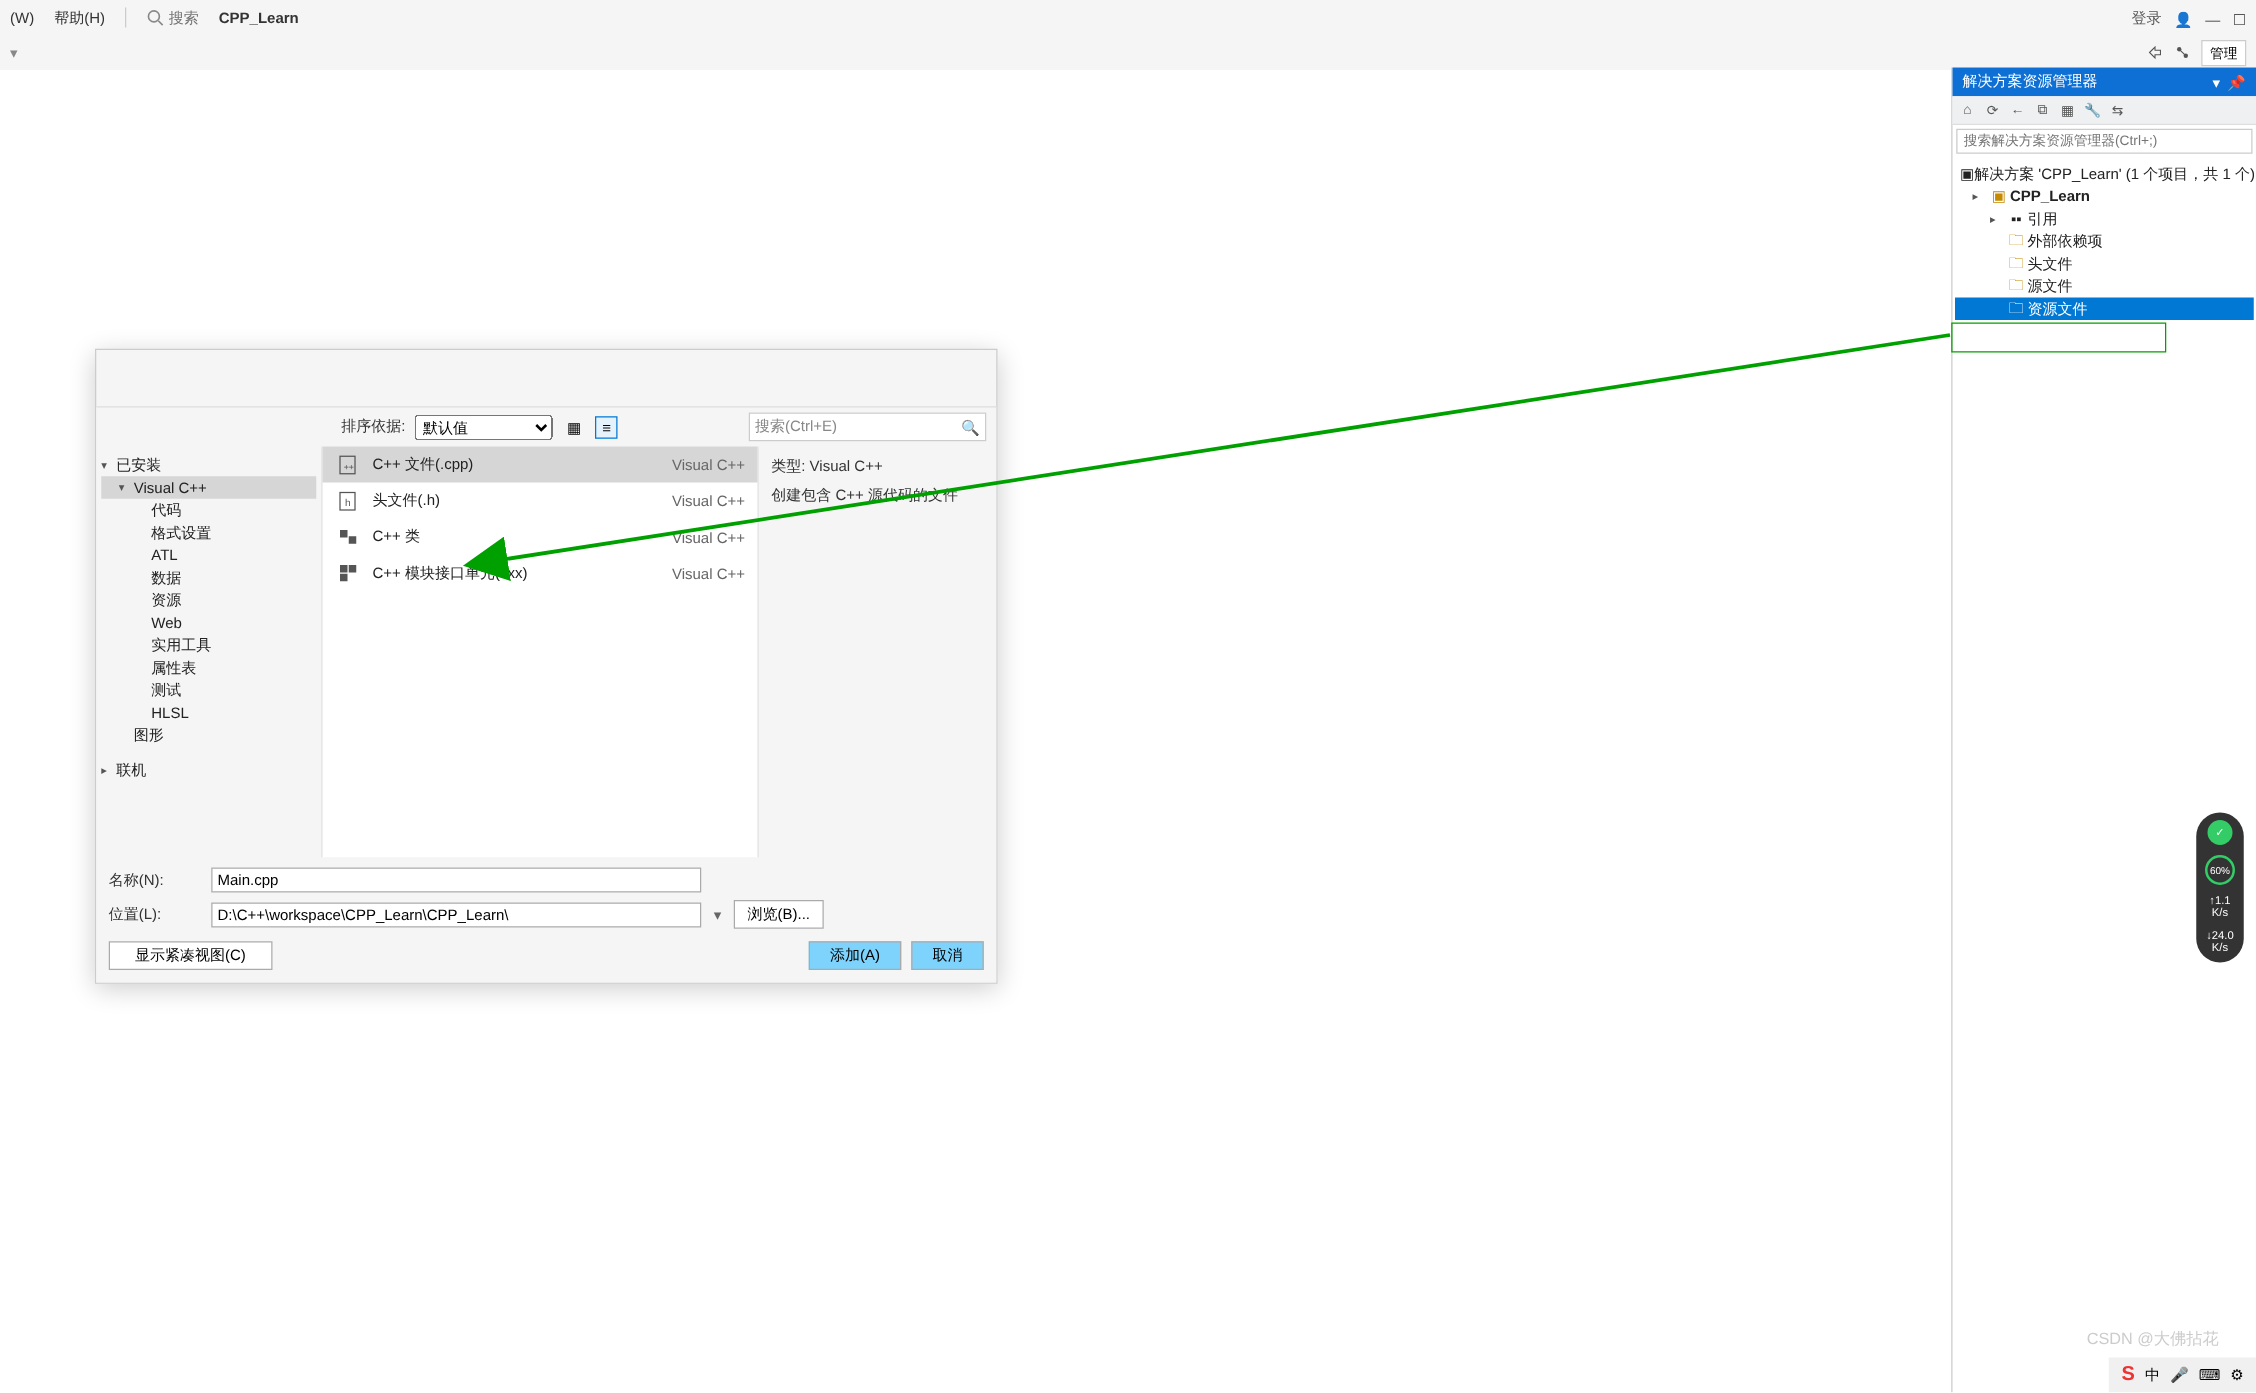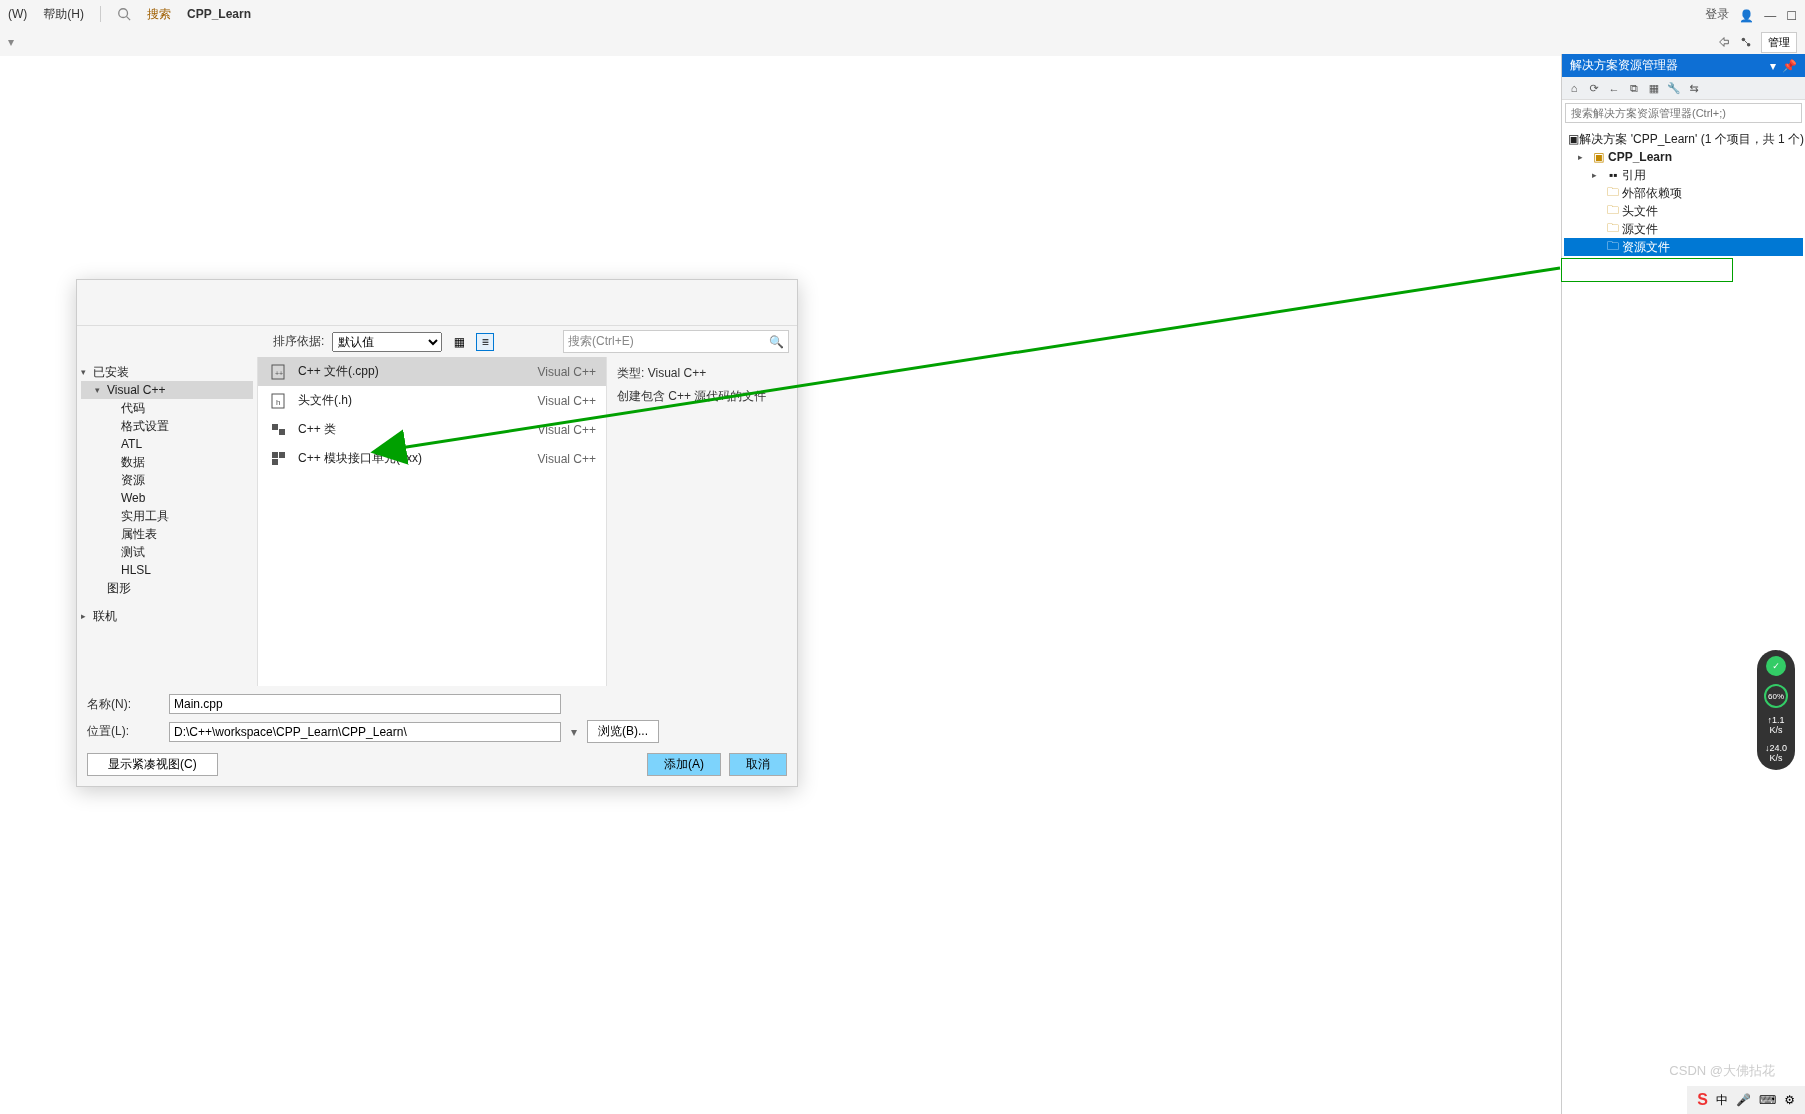--- a/index.html
+++ b/index.html
@@ -2,21 +2,21 @@
 <html><head>
 <meta charset="utf-8">
 <style>
 * { margin: 0; padding: 0; box-sizing: border-box; font-family: "Microsoft YaHei", "Segoe UI", sans-serif; }
 body { background: #fff; width: 1805px; height: 1114px; position: relative; overflow: hidden; font-size: 12px; }
 
 
 .menubar { height: 28px; display: flex; align-items: center; padding: 0 8px; gap: 16px; background: #f5f5f5; }
 .menubar .menu-item { color: #333; cursor: pointer; }
 .menubar .sep { width: 1px; height: 16px; background: #ccc; }
-.menubar .search-wrap { display: flex; align-items: center; gap: 16px; color: #a16207; }
+.menubar .search-wrap { display: flex; align-items: center; gap: 4px; color: #737373; }
 .menubar .proj { font-weight: bold; color: #333; }
 .menubar .right { margin-left: auto; display: flex; align-items: flex-end; gap: 10px; color: #555; }
 
 
 .toolbar2 { height: 28px; display:flex; align-items:center; padding:0 8px; gap:8px; background:#f5f5f5; }
 .toolbar2 .right { margin-left:auto; display:flex; align-items:center; gap:8px; }
 .toolbar2 .btn { border:1px solid #ccc; padding:2px 6px; background:#fff; font-size:11px; }
 
 
 .solution-panel { position:absolute; top:54px; right:0; width:244px; bottom:0; border-left:1px solid #ccc; background:#fff; display:flex; flex-direction:column; }
@@ -35,21 +35,21 @@
 
 .dialog { position:absolute; left:76px; top:279px; width:722px; height:508px; background:#f5f5f5; border:1px solid #ccc; box-shadow:0 4px 20px rgba(0,0,0,0.2); display:flex; flex-direction:column; }
 .dlg-title { padding:6px 10px; color:#666; font-size:12px; display:flex; justify-content:space-between; align-items:center; }
 .dlg-title .close { cursor:pointer; font-size:14px; color:#666; }
 .dlg-body { flex:1; display:flex; flex-direction:column; background:#f5f5f5; border-top:1px solid #ddd;margin-top:45px; }
 .dlg-top-row { display:flex; align-items:center; padding:4px 8px; gap:8px; }
 .dlg-top-row .sort-lbl { color:#333; }
 .dlg-top-row select { width:110px; font-size:12px; padding:1px; }
 .dlg-top-row .view-ico { width:18px; height:18px; border:1px solid transparent; display:flex; align-items:center; justify-content:center; cursor:pointer; }
 .dlg-top-row .view-ico.active { border-color:#0078d4; background:#e5f1fb; }
-.dlg-top-row .search-box { margin-left:auto; width:226px; border:1px solid #ccc; padding:2px 4px; font-size:12px; color:#888; display:flex; align-items:center; justify-content:space-between; background:#fff;gap:45px; }
+.dlg-top-row .search-box { margin-left:auto; width:190px; border:1px solid #ccc; padding:2px 4px; font-size:12px; color:#888; display:flex; align-items:center; justify-content:space-between; background:#fff;gap:45px; }
 
 .dlg-content { flex:1; display:flex; overflow:hidden; }
 .cat-tree { width:180px; padding:6px 4px; color:#222; font-size:12px; }
 .cat-tree .crow { display:flex; align-items:center; height:18px; cursor:pointer; }
 .cat-tree .crow .exp { width:12px; color:#555; font-size:9px; }
 .cat-tree .crow.sel { background:#d6d6d6; }
 .cat-tree .indent1 { padding-left:14px; }
 .cat-tree .indent2 { padding-left:28px; }
 
 .tmpl-list { flex:1; background:#fff; border-left:1px solid #e0e0e0; border-right:1px solid #e0e0e0; padding:0; }

